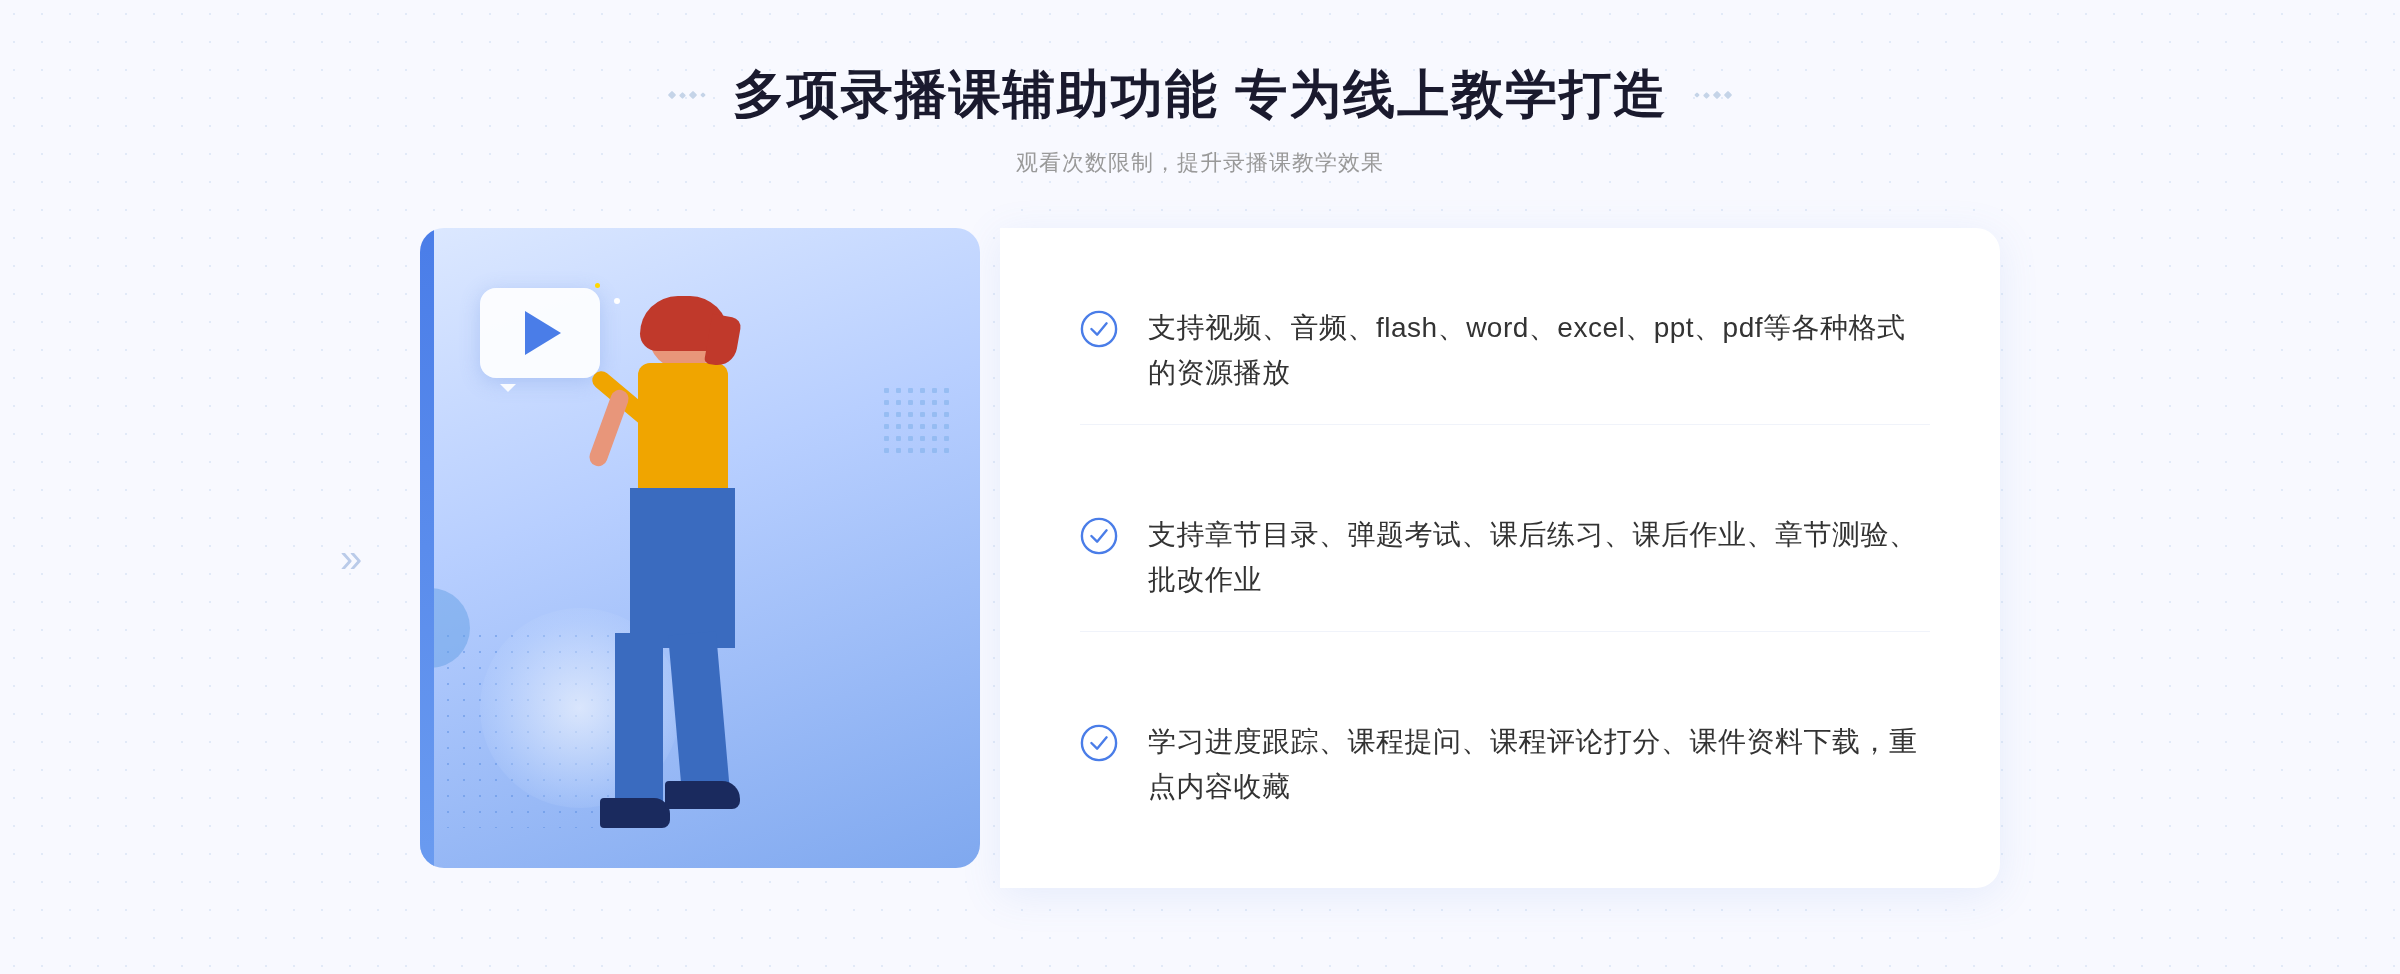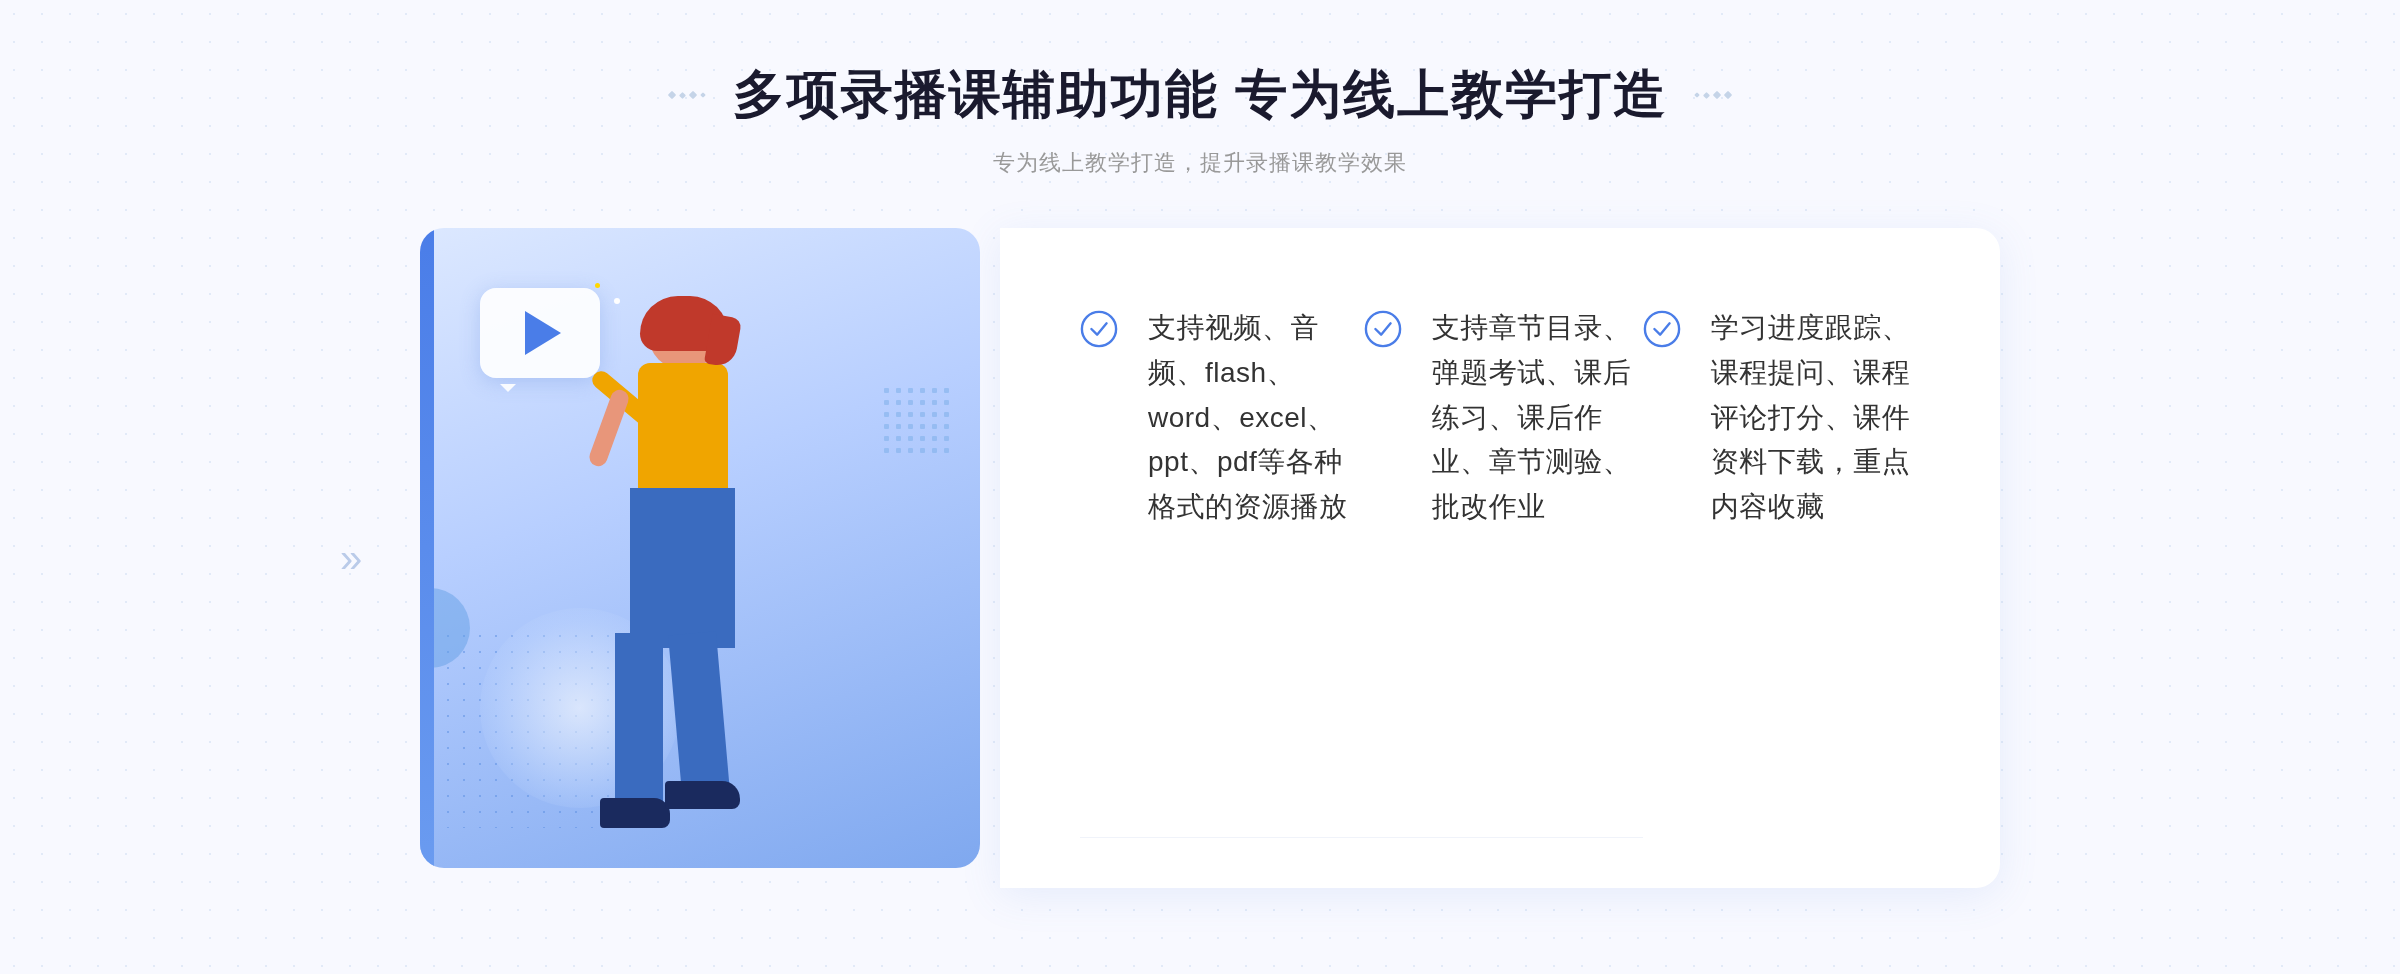--- a/index.html
+++ b/index.html
@@ -365,21 +365,21 @@
     }
 
     
     .features-card {
       flex: 1;
       background: #ffffff;
       border-radius: 0 24px 24px 0;
       padding: 50px 70px 50px 80px;
       box-shadow: 0 8px 40px rgba(100,140,220,0.12);
       display: flex;
-      flex-direction: row;
+      flex-direction: column;
       justify-content: space-between;
       min-height: 640px;
       margin-top: 0;
     }
 
     .feature-item {
       display: flex;
       align-items: flex-start;
       gap: 30px;
       padding: 28px 0;
@@ -442,21 +442,21 @@
         <span style="width:4px;height:4px;"></span>
       </div>
       <h1 class="main-title">多项录播课辅助功能 专为线上教学打造</h1>
       <div class="title-decoration">
         <span style="width:4px;height:4px;"></span>
         <span></span>
           <span></span>
           <span></span>
       </div>
     </div>
-    <p class="sub-title">专为线上教学打造，提升录播课教学效果</p>
+    <p class="sub-title">观看次数限制，提升录播课教学效果</p>
   </div>
 
   <div class="content-section">
 
     <div class="illustration-wrapper">
 
       <div class="chevron-left">»</div>
 
       <div class="illustration-bg">
 

